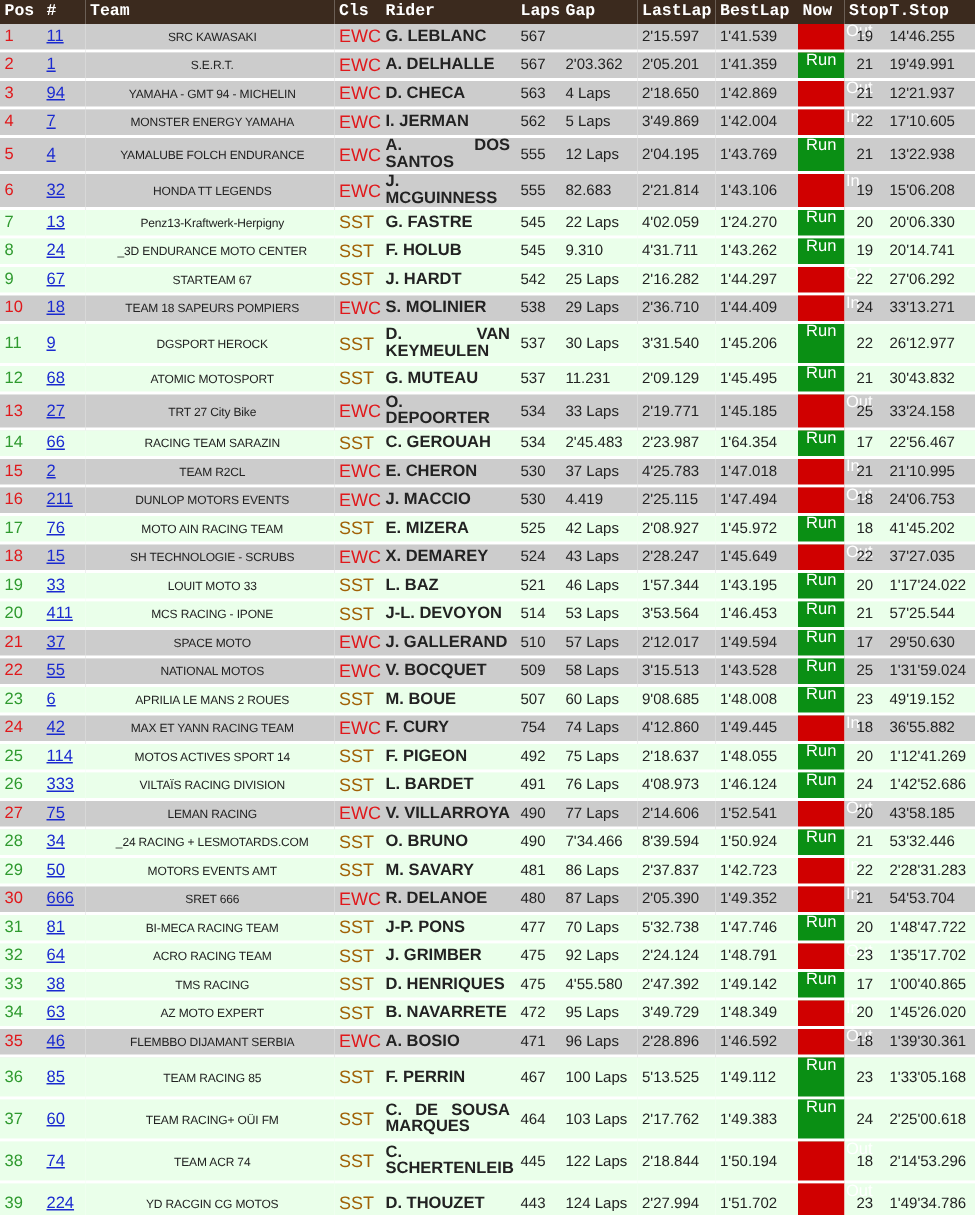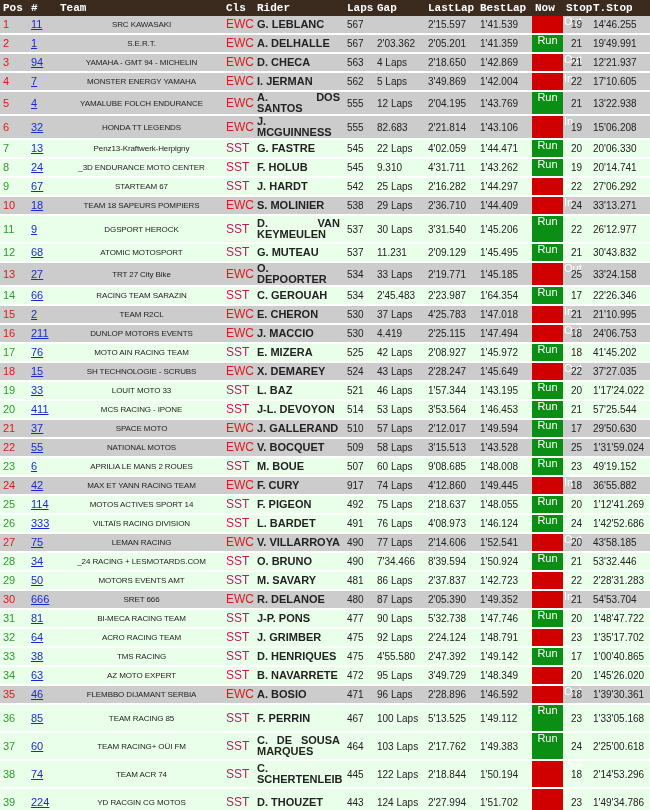--- a/index.html
+++ b/index.html
@@ -16,21 +16,21 @@
   tr.ewc td { background: #cccccc; }
   tr.sst td { background: #eaffea; }
   tr.tall td { height: 26px; }
   td.pos { font-size: 11px; }
   tr.ewc td.pos { color: #e0181b; }
   tr.sst td.pos { color: #2f9a2f; }
   td.num a { color: #1a2ad0; text-decoration: underline; font-size: 11px; }
   td.team { font-size: 8px; letter-spacing: -0.1px; text-transform: none; text-align: center; }
   td.cls { font-size: 12px; }
   tr.ewc td.cls { color: #e0181b; }
-  tr.sst td.cls { color: #be185d; }
+  tr.sst td.cls { color: #a16207; }
   td.rider { font-size: 11px; text-align: justify; padding-right: 4px; font-weight: bold; }
   td.laps, td.gap, td.last, td.best, td.stop, td.tstop { font-size: 10px; }
   td.now { padding: 0; text-align: center; color: #fff; font-size: 11px; }
   td.now span { display: block; height: 100%; line-height: inherit; }
   tr td.now.out, tr td.now.in { background: #d00000 !important; padding-left: 32px; }
   tr td.now.run { background: #0a8f14 !important; text-align: center; }
   td.stop { padding-left: 8px; }
 </style>
 </head>
 <body>
@@ -165,21 +165,21 @@
       </tr>
       <tr class="sst">
         <td class="pos"><span>7</span></td>
         <td class="num"><a href="#">13</a></td>
         <td class="team"><span>Penz13-Kraftwerk-Herpigny</span></td>
         <td class="cls"><span>SST</span></td>
         <td class="rider"><span>G. FASTRE</span></td>
         <td class="laps"><span>545</span></td>
         <td class="gap"><span>22 Laps</span></td>
         <td class="last"><span>4'02.059</span></td>
-        <td class="best"><span>1'44.471</span></td>
+        <td class="best"><span>1'24.270</span></td>
         <td class="now run">
           <span>Run</span>
         </td>
         <td class="stop"><span>20</span></td>
         <td class="tstop"><span>20'06.330</span></td>
       </tr>
       <tr class="sst">
         <td class="pos"><span>8</span></td>
         <td class="num"><a href="#">24</a></td>
         <td class="team"><span>_3D ENDURANCE MOTO CENTER</span></td>
@@ -282,21 +282,21 @@
         <td class="cls"><span>SST</span></td>
         <td class="rider"><span>C. GEROUAH</span></td>
         <td class="laps"><span>534</span></td>
         <td class="gap"><span>2'45.483</span></td>
         <td class="last"><span>2'23.987</span></td>
         <td class="best"><span>1'64.354</span></td>
         <td class="now run">
           <span>Run</span>
         </td>
         <td class="stop"><span>17</span></td>
-        <td class="tstop"><span>22'26.346</span></td>
+        <td class="tstop"><span>22'56.467</span></td>
       </tr>
       <tr class="ewc">
         <td class="pos"><span>15</span></td>
         <td class="num"><a href="#">2</a></td>
         <td class="team"><span>TEAM R2CL</span></td>
         <td class="cls"><span>EWC</span></td>
         <td class="rider"><span>E. CHERON</span></td>
         <td class="laps"><span>530</span></td>
         <td class="gap"><span>37 Laps</span></td>
         <td class="last"><span>4'25.783</span></td>
@@ -434,21 +434,21 @@
         </td>
         <td class="stop"><span>23</span></td>
         <td class="tstop"><span>49'19.152</span></td>
       </tr>
       <tr class="ewc">
         <td class="pos"><span>24</span></td>
         <td class="num"><a href="#">42</a></td>
         <td class="team"><span>MAX ET YANN RACING TEAM</span></td>
         <td class="cls"><span>EWC</span></td>
         <td class="rider"><span>F. CURY</span></td>
-        <td class="laps"><span>917</span></td>
+        <td class="laps"><span>754</span></td>
         <td class="gap"><span>74 Laps</span></td>
         <td class="last"><span>4'12.860</span></td>
         <td class="best"><span>1'49.445</span></td>
         <td class="now in">
           <span>In</span>
         </td>
         <td class="stop"><span>18</span></td>
         <td class="tstop"><span>36'55.882</span></td>
       </tr>
       <tr class="sst">
@@ -547,21 +547,21 @@
         <td class="stop"><span>21</span></td>
         <td class="tstop"><span>54'53.704</span></td>
       </tr>
       <tr class="sst">
         <td class="pos"><span>31</span></td>
         <td class="num"><a href="#">81</a></td>
         <td class="team"><span>BI-MECA RACING TEAM</span></td>
         <td class="cls"><span>SST</span></td>
         <td class="rider"><span>J-P. PONS</span></td>
         <td class="laps"><span>477</span></td>
-        <td class="gap"><span>90 Laps</span></td>
+        <td class="gap"><span>70 Laps</span></td>
         <td class="last"><span>5'32.738</span></td>
         <td class="best"><span>1'47.746</span></td>
         <td class="now run">
           <span>Run</span>
         </td>
         <td class="stop"><span>20</span></td>
         <td class="tstop"><span>1'48'47.722</span></td>
       </tr>
       <tr class="sst">
         <td class="pos"><span>32</span></td>

